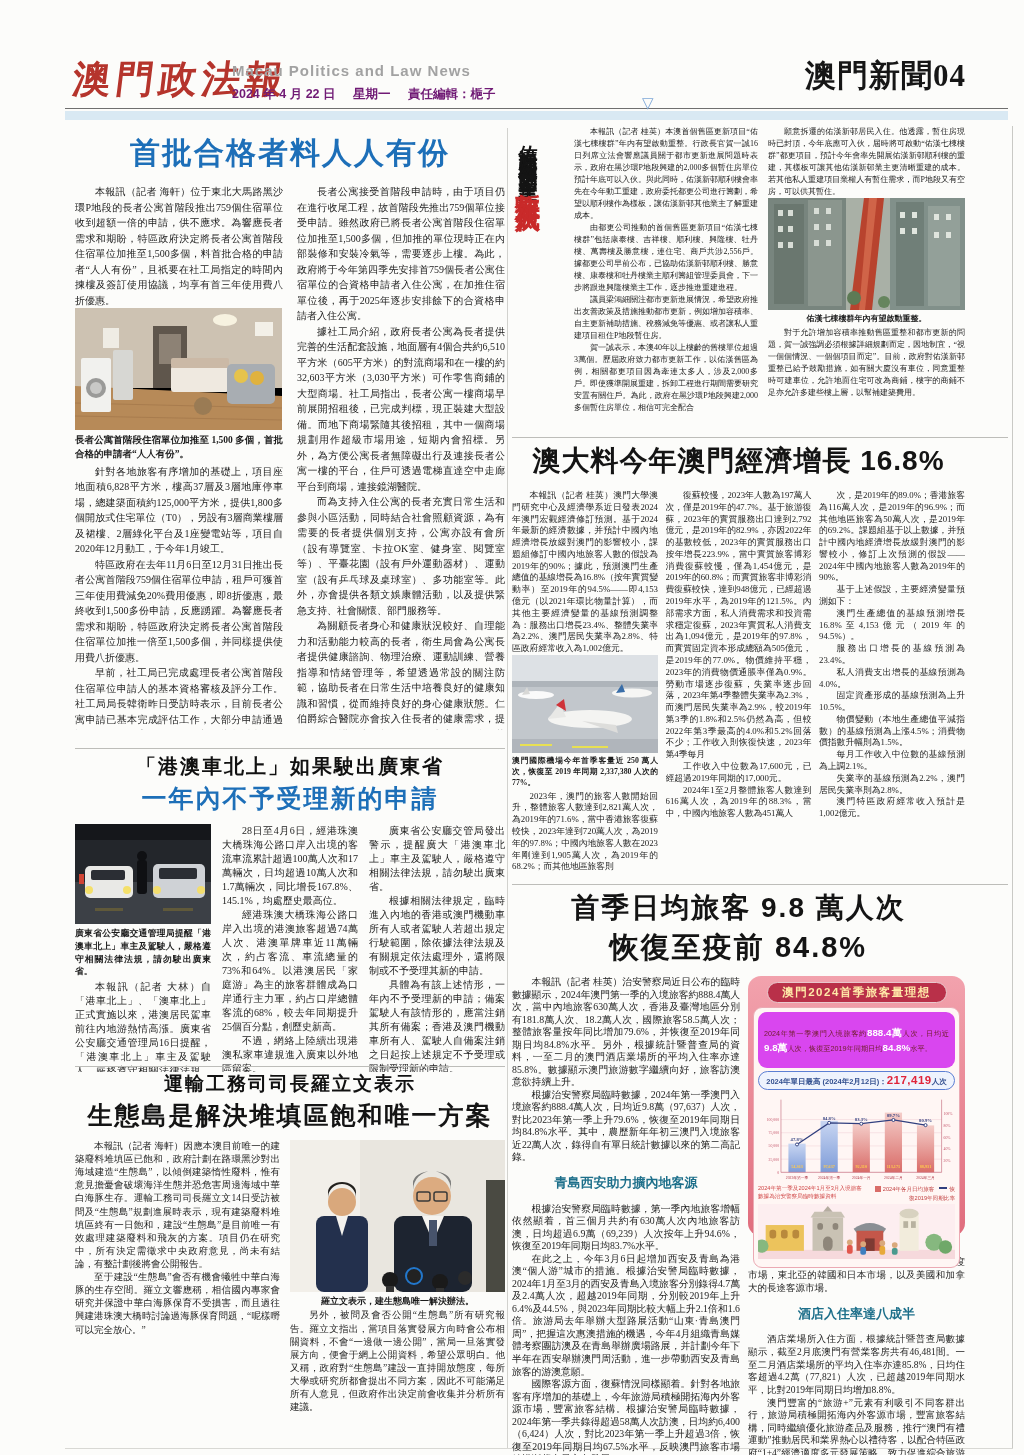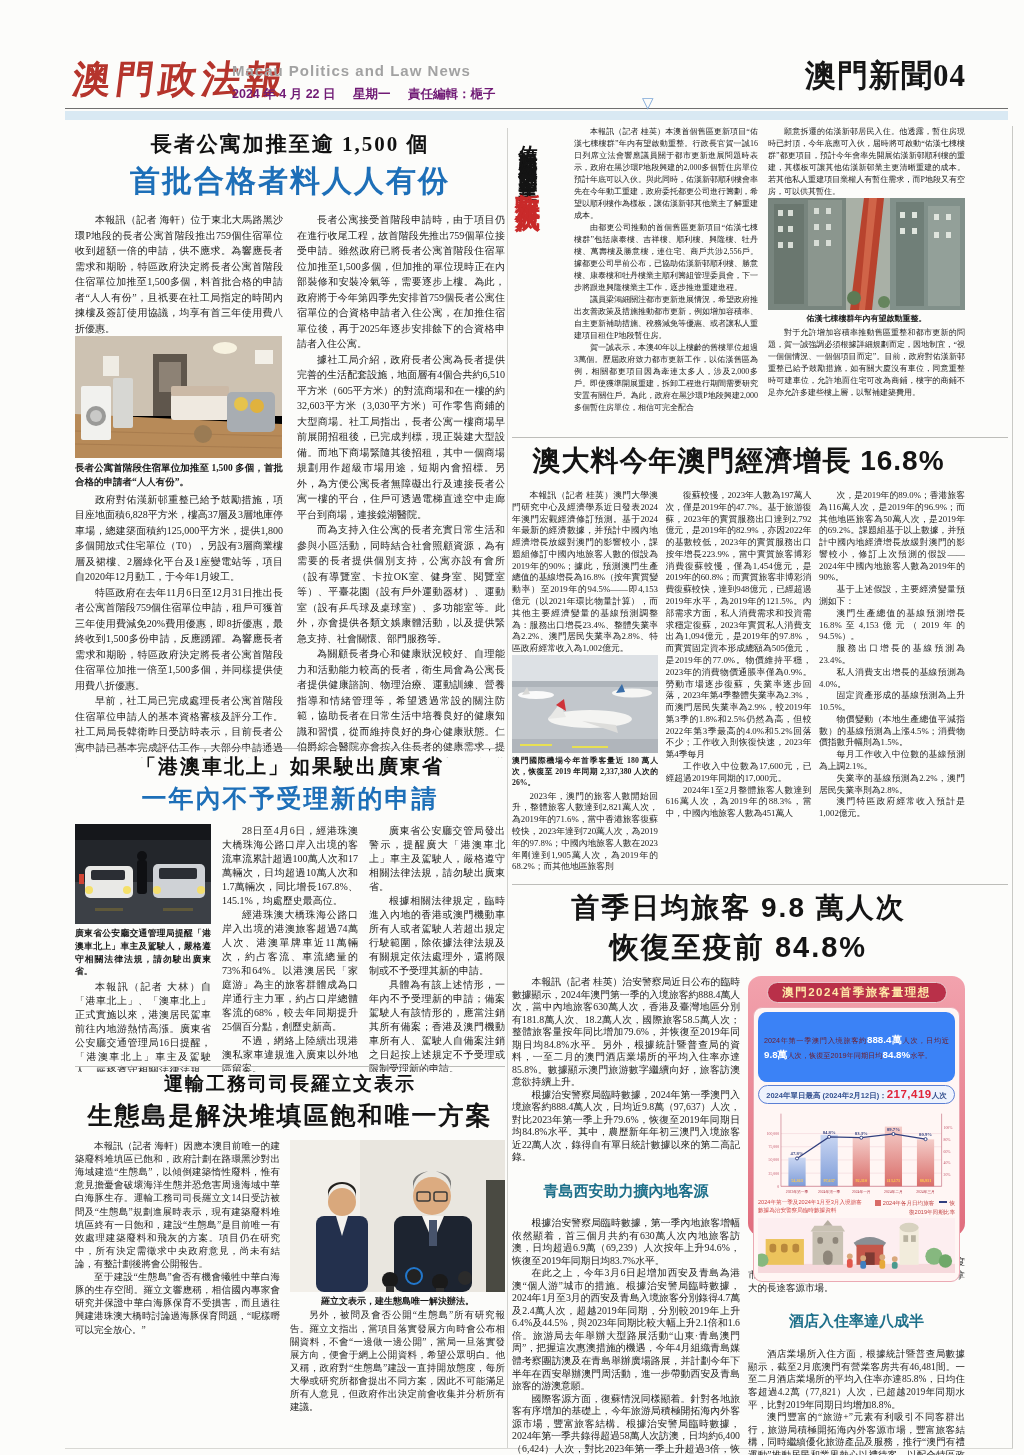--- a/index.html
+++ b/index.html
@@ -74,31 +74,31 @@
   #artE .cols{margin-top:10px;height:392px;}
   #artE .col{width:146px;font-size:8.8px;line-height:1.34;}
   #artE .figcap{font-size:7.8px;line-height:1.4;}
   
   #artF{left:512px;top:889px;width:453px;height:559px;}
   #artF .h1{font-size:28px;}
   #artF .h2{font-size:29px;margin-top:1px;}
   #artF .body{display:flex;justify-content:space-between;margin-top:8px;height:490px;overflow:hidden;}
   #artF .colL{width:228px;font-size:9.8px;line-height:1.28;overflow:hidden;}
   #artF .colR{width:217px;font-size:9.5px;line-height:1.33;overflow:hidden;}
-  .subhead{text-align:center;font-weight:bold;color:#1d6f8a;font-size:15px;margin:17px 0;
+  .subhead{text-align:center;font-weight:bold;color:#1d6f8a;font-size:13px;margin:11px 0;
      font-family:"Liberation Sans","DejaVu Sans",sans-serif;text-indent:0;}
   
   .ig-card{width:217px;height:260px;border-radius:13px;background:linear-gradient(180deg,#f2a2ad,#e06d7d);
      padding:5px 5px 4px 5px;box-sizing:border-box;position:relative;}
   .ig-title{margin:1px auto 4px auto;width:178px;background:#b93049;border:1.5px solid #e8c8cd;border-radius:11px;
      color:#ffe9a8;font:bold 11.5px "Liberation Sans","DejaVu Sans",sans-serif;text-align:center;
      letter-spacing:1.5px;padding:2px 0;}
   .ig-panel{background:#fff6f4;border:1.5px solid #eba9b3;border-radius:9px;padding:4px;box-sizing:border-box;}
-  .ig-summary{background:#3b82f6;border-radius:9px;color:#6e1d29;font-size:7.2px;line-height:1.55;
-     padding:20px 6px;text-align:justify;font-family:"Liberation Sans","DejaVu Sans",sans-serif;}
+  .ig-summary{background:#d946ef;border-radius:9px;color:#6e1d29;font-size:7.2px;line-height:1.55;
+     padding:13px 6px;text-align:justify;font-family:"Liberation Sans","DejaVu Sans",sans-serif;}
   .ig-summary .hl{color:#fff;font-size:9.8px;font-weight:bold;}
   .ig-max{margin-top:3px;border:1.5px solid #5b7fd4;background:#eef3fd;border-radius:10px;
      font:bold 7.5px "Liberation Sans","DejaVu Sans",sans-serif;color:#33508f;text-align:center;padding:2px 0;}
   .ig-max .big{color:#e0243a;font-size:11.5px;letter-spacing:0.5px;}
   .ig-chart{margin-top:2px;}
   .ig-chart svg{width:100%;height:auto;display:block;}
   .ig-foot{display:flex;justify-content:space-between;align-items:flex-start;margin-top:1px;}
   .ig-note{width:55%;font-size:5.6px;line-height:1.35;color:#d04545;
      font-family:"Liberation Sans","DejaVu Sans",sans-serif;}
   .ig-legend{width:43%;font-size:5.6px;color:#c24242;font-family:"Liberation Sans","DejaVu Sans",sans-serif;
@@ -122,21 +122,20 @@
   </div>
   <div class="abs section-title">澳門新聞04</div>
   <div class="abs header-rule"></div>
   <div class="abs header-band"></div>
   <div class="abs section-marker"></div>
   <div class="abs v-divider"></div>
   <div class="abs r-border"></div>
   <div class="abs b-border"></div>
 
   <section id="artA" class="abs">
-    <div class="kicker">長者公寓加推至逾 1,500 個</div>
     <div class="head-blue">首批合格者料人人有份</div>
     <div class="cols">
       <div class="col">
         <div>
             <p class="para">本報訊（記者 海軒）位于東北大馬路黑沙環P地段的長者公寓首階段推出759個住宿單位收到超額一倍的申請，供不應求。為響應長者需求和期盼，特區政府決定將長者公寓首階段住宿單位加推至1,500多個，料首批合格的申請者“人人有份”，且祇要在社工局指定的時間內揀樓及簽訂使用協議，均享有首三年使用費八折優惠。</p>
           </div>
         <figure>
           <svg viewBox="0 0 207 122" width="207" height="122">
             <rect width="207" height="122" fill="#cdc2b2"></rect>
             <rect x="0" y="80" width="207" height="42" fill="#b5straight"></rect>
@@ -155,21 +154,21 @@
             <rect x="152" y="56" width="48" height="40" rx="5" fill="#a8adb2"></rect>
             <circle cx="166" cy="68" r="7" fill="#e6c34c"></circle>
             <circle cx="182" cy="70" r="7" fill="#e0b23e"></circle>
             <circle cx="128" cy="98" r="9" fill="#9a7b54"></circle>
             <rect x="28" y="20" width="16" height="20" fill="#efece4"></rect>
             <rect x="180" y="14" width="18" height="14" fill="#f3f0e8"></rect>
           </svg>
           <figcaption class="figcap">長者公寓首階段住宿單位加推至 1,500 多個，首批合格的申請者“人人有份”。</figcaption>
         </figure>
         <div>
-            <p class="para">政府對佑漢新邨重整已給予鼓勵措施，項目座地面積6,828平方米，樓高37層及3層地庫停車場，總建築面積約125,000平方米，提供1,800多個開放式住宅單位（T0），另設有3層商業樓層及裙樓、2層綠化平台及1座變電站等，項目自2020年12月動工，于今年1月竣工。</p>
+            <p class="para">針對各地旅客有序增加的基礎上，項目座地面積6,828平方米，樓高37層及3層地庫停車場，總建築面積約125,000平方米，提供1,800多個開放式住宅單位（T0），另設有3層商業樓層及裙樓、2層綠化平台及1座變電站等，項目自2020年12月動工，于今年1月竣工。</p>
             <p class="para">特區政府在去年11月6日至12月31日推出長者公寓首階段759個住宿單位申請，租戶可獲首三年使用費減免20%費用優惠，即8折優惠，最終收到1,500多份申請，反應踴躍。為響應長者需求和期盼，特區政府決定將長者公寓首階段住宿單位加推一倍至1,500多個，并同樣提供使用費八折優惠。</p>
             <p class="para">早前，社工局已完成處理長者公寓首階段住宿單位申請人的基本資格審核及評分工作。社工局局長韓衛昨日受訪時表示，目前長者公寓申請已基本完成評估工作，大部分申請通過評估，個別個案需跟進，預料批出首階段單位后送交所有合資格申請者。隨後開放長者公寓全數單位有1,800多個，為有需要預留單位也不是一次過推出接受申請，他響應表示，去年底前完成。</p>
           </div>
       </div>
       <div class="col">
         <div>
             <p class="para">長者公寓接受首階段申請時，由于項目仍在進行收尾工程，故首階段先推出759個單位接受申請。雖然政府已將長者公寓首階段住宿單位加推至1,500多個，但加推的單位現時正在內部裝修和安裝冷氣等，需要逐步上樓。為此，政府將于今年第四季先安排首759個長者公寓住宿單位的合資格申請者入住公寓，在加推住宿單位後，再于2025年逐步安排餘下的合資格申請者入住公寓。</p>
             <p class="para">據社工局介紹，政府長者公寓為長者提供完善的生活配套設施，地面層有4個合共約6,510平方米（605平方米）的對流商場和在一樓的約32,603平方米（3,030平方米）可作零售商鋪的大型商場。社工局指出，長者公寓一樓商場早前展開招租後，已完成判標，現正裝建大型設備。而地下商場緊隨其後招租，其中一個商場規劃用作超級市場用途，短期內會招標。另外，為方便公寓長者無障礙出行及連接長者公寓一樓的平台，住戶可透過電梯直達空中走廊平台到商場，連接鏡湖醫院。</p>
             <p class="para">而為支持入住公寓的長者充實日常生活和參與小區活動，同時結合社會照顧資源，為有需要的長者提供個別支持，公寓亦設有會所（設有導覽室、卡拉OK室、健身室、閱覽室等）、平臺花園（設有戶外運動器材）、運動室（設有乒乓球及桌球室）、多功能室等。此外，亦會提供各類文娛康體活動，以及提供緊急支持、社會關懷、部門服務等。</p>
             <p class="para">為關顧長者身心和健康狀況較好、自理能力和活動能力較高的長者，衛生局會為公寓長者提供健康諮詢、物理治療、運動訓練、營養指導和情緒管理等，希望透過常設的關注防範，協助長者在日常生活中培養良好的健康知識和習慣，從而維持良好的身心健康狀態。仁伯爵綜合醫院亦會按入住長者的健康需求，提供服務及護理支援等；而有關中心現正準備裝修。</p>
@@ -357,21 +356,21 @@
             <polygon points="44,50 52,44 54,56" fill="#cf3339"></polygon>
             <polygon points="70,66 106,78 104,70" fill="#dddddb"></polygon>
             <ellipse cx="24" cy="40" rx="18" ry="4" fill="#fafafa"></ellipse>
             <polygon points="10,40 15,32 18,39" fill="#d8d8d6"></polygon>
             <ellipse cx="120" cy="38" rx="20" ry="4.5" fill="#f6f6f4"></ellipse>
             <polygon points="104,38 110,29 113,37" fill="#3a6ea8"></polygon>
             <rect x="0" y="84" width="146" height="14" fill="#b0b5bb"></rect>
             <line x1="8" y1="90" x2="40" y2="90" stroke="#e8e052" stroke-width="2"></line>
             <line x1="60" y1="92" x2="96" y2="92" stroke="#e8e052" stroke-width="2"></line>
           </svg>
-          <figcaption class="figcap">澳門國際機場今年首季客量近 180 萬人次，恢復至 2019 年同期 2,337,380 人次的 26%。</figcaption>
+          <figcaption class="figcap">澳門國際機場今年首季客量近 250 萬人次，恢復至 2019 年同期 2,337,380 人次的 77%。</figcaption>
         </figure>
         <div>
             <p class="para">2023年，澳門的旅客人數開始回升，整體旅客人數達到2,821萬人次，為2019年的71.6%，當中香港旅客復蘇較快，2023年達到720萬人次，為2019年的97.8%；中國內地旅客人數在2023年剛達到1,905萬人次，為2019年的68.2%；而其他地區旅客則</p>
           </div>
       </div>
       <div class="col">
         <div>
             <p class="para">復蘇較慢，2023年人數為197萬人次，僅是2019年的47.7%。基于旅游復蘇，2023年的實質服務出口達到2,792億元，是2019年的82.9%，亦因2022年的基數較低，2023年的實質服務出口按年增長223.9%，當中實質旅客博彩消費復蘇較慢，僅為1,454億元，是2019年的60.8%；而實質旅客非博彩消費復蘇較快，達到948億元，已經超過2019年水平，為2019年的121.5%。內部需求方面，私人消費需求和投資需求穩定復蘇，2023年實質私人消費支出為1,094億元，是2019年的97.8%，而實質固定資本形成總額為505億元，是2019年的77.0%。物價維持平穩，2023年的消費物價通脹率僅為0.9%。勞動市場逐步復蘇，失業率逐步回落，2023年第4季整體失業率為2.3%，而澳門居民失業率為2.9%，較2019年第3季的1.8%和2.5%仍然為高，但較2022年第3季最高的4.0%和5.2%回落不少；工作收入則恢復快速，2023年第4季每月</p>
             <p class="para">工作收入中位數為17,600元，已經超過2019年同期的17,000元。</p>
             <p class="para">2024年1至2月整體旅客人數達到616萬人次，為2019年的88.3%，當中，中國內地旅客人數為451萬人</p>

